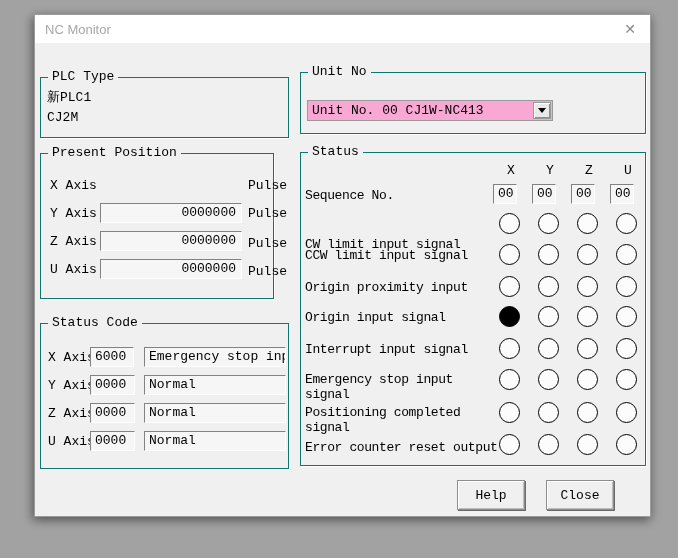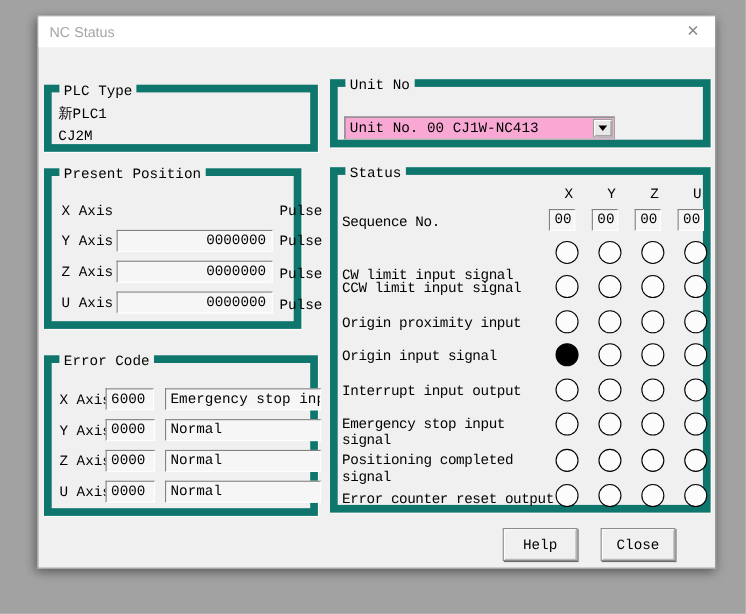--- a/index.html
+++ b/index.html
@@ -22,21 +22,21 @@
     font-family:"Liberation Sans","DejaVu Sans",sans-serif;
   }
   .titlebar .title{color:#a7a7a7;font-size:13px;padding-left:10px;}
   .close-btn{
     position:absolute;right:8px;top:4px;width:24px;height:20px;
     display:flex;align-items:center;justify-content:center;
     color:#8a8a8a;font-size:14px;font-family:"DejaVu Sans",sans-serif;
   }
   
   .group{
-    position:absolute;border:7px solid #0f766e;box-sizing:border-box;
+    position:absolute;border:1px solid #0f766e;box-sizing:border-box;
     box-shadow:1px 1px 0 #fdfdfd;
   }
   .group-title{
     position:absolute;top:-9px;left:7px;background:#f0f0f0;padding:0 4px;
     line-height:16px;white-space:nowrap;
   }
   
   .sunken{
     position:absolute;box-sizing:border-box;height:20px;
     background:#f6f6f6;border:1px solid;border-color:#828282 #ffffff #ffffff #828282;
@@ -76,21 +76,21 @@
     display:flex;align-items:center;justify-content:center;
     font-family:"Liberation Mono","DejaVu Sans Mono",monospace;font-size:13px;
   }
 </style>
 </head>
 <body>
 
 <div class="window">
 
   <div class="titlebar">
-    <span class="title">NC Status</span>
+    <span class="title">NC Monitor</span>
     <span class="close-btn">✕</span>
   </div>
 
   <div class="group" style="left:5px;top:62px;width:249px;height:61px;">
     <span class="group-title">PLC Type</span>
     <div class="row-label" style="left:6px;top:12px;">新PLC1</div>
     <div class="row-label" style="left:6px;top:32px;">CJ2M</div>
   </div>
 
   <div class="group" style="left:265px;top:57px;width:346px;height:62px;">
@@ -116,21 +116,21 @@
     <div class="row-label" style="left:9px;top:80px;">Z Axis</div>
     <div class="sunken val-right" style="left:59px;top:77px;width:142px;">0000000</div>
     <div class="row-label" style="left:207px;top:82px;">Pulse</div>
 
     <div class="row-label" style="left:9px;top:108px;">U Axis</div>
     <div class="sunken val-right" style="left:59px;top:105px;width:142px;">0000000</div>
     <div class="row-label" style="left:207px;top:110px;">Pulse</div>
   </div>
 
   <div class="group" style="left:5px;top:308px;width:249px;height:146px;">
-    <span class="group-title">Error Code</span>
+    <span class="group-title">Status Code</span>
 
     <div class="row-label" style="left:7px;top:26px;">X Axis</div>
     <div class="sunken val-left" style="left:49px;top:23px;width:44px;">6000</div>
     <div class="sunken val-left" style="left:103px;top:23px;width:142px;">Emergency stop inpu</div>
 
     <div class="row-label" style="left:7px;top:54px;">Y Axis</div>
     <div class="sunken val-left" style="left:49px;top:51px;width:45px;">0000</div>
     <div class="sunken val-left" style="left:103px;top:51px;width:142px;">Normal</div>
 
     <div class="row-label" style="left:7px;top:82px;">Z Axis</div>
@@ -173,21 +173,21 @@
     <span class="circle" style="left:237px;top:123px;" data-state="off"></span>
     <span class="circle" style="left:276px;top:123px;" data-state="off"></span>
     <span class="circle" style="left:315px;top:123px;" data-state="off"></span>
 
     <div class="sig-label" style="top:157px;">Origin input signal</div>
     <span class="circle" style="left:198px;top:153px;" data-state="on"></span>
     <span class="circle" style="left:237px;top:153px;" data-state="off"></span>
     <span class="circle" style="left:276px;top:153px;" data-state="off"></span>
     <span class="circle" style="left:315px;top:153px;" data-state="off"></span>
 
-    <div class="sig-label" style="top:189px;">Interrupt input output</div>
+    <div class="sig-label" style="top:189px;">Interrupt input signal</div>
     <span class="circle" style="left:198px;top:185px;" data-state="off"></span>
     <span class="circle" style="left:237px;top:185px;" data-state="off"></span>
     <span class="circle" style="left:276px;top:185px;" data-state="off"></span>
     <span class="circle" style="left:315px;top:185px;" data-state="off"></span>
 
     <div class="sig-label" style="top:219px;">Emergency stop input
 signal</div>
     <span class="circle" style="left:198px;top:216px;" data-state="off"></span>
     <span class="circle" style="left:237px;top:216px;" data-state="off"></span>
     <span class="circle" style="left:276px;top:216px;" data-state="off"></span>

